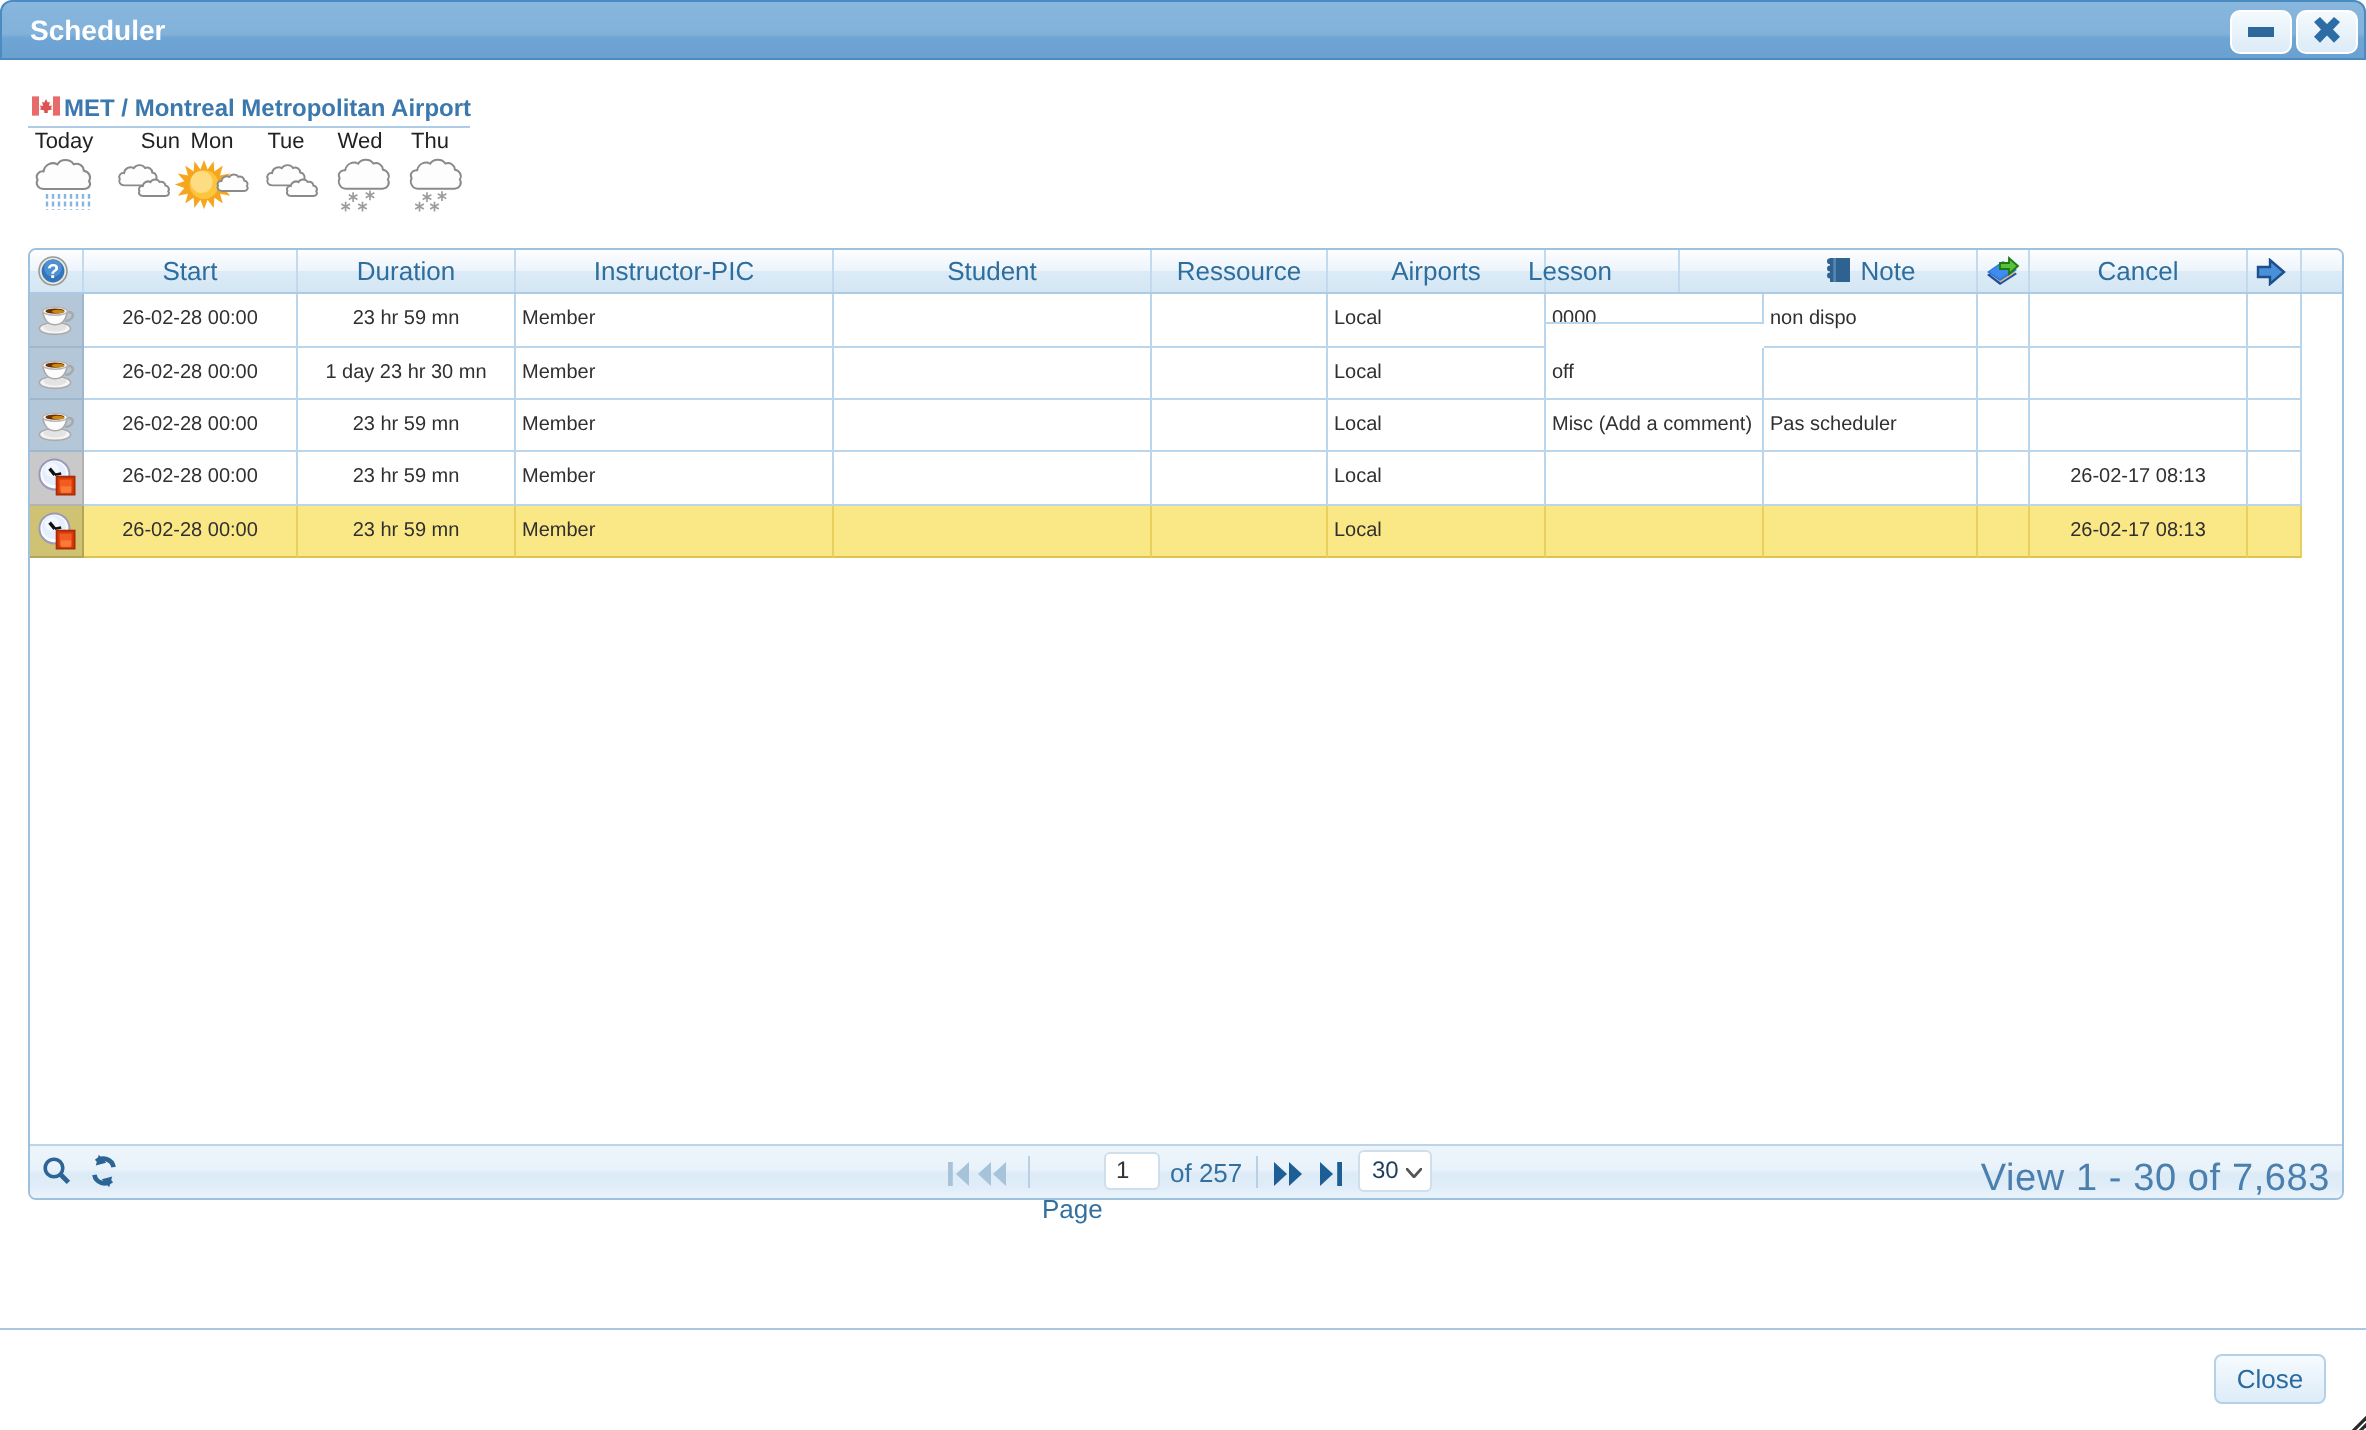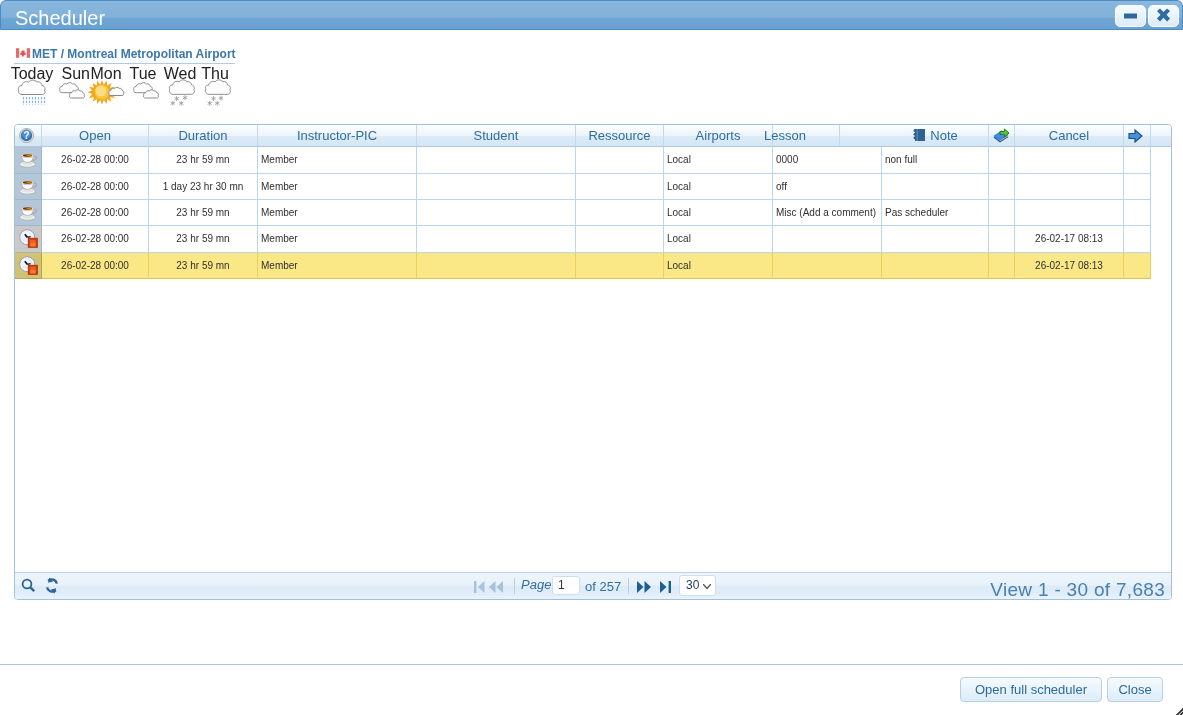--- a/index.html
+++ b/index.html
@@ -5,30 +5,30 @@
 * { margin:0; padding:0; box-sizing:border-box; }
 html,body { width:1183px; height:715px; background:#fff; font-family:"Liberation Sans", sans-serif; overflow:hidden; }
 #win { position:relative; width:1183px; height:715px; }
 
 #titlebar {
   position:absolute; left:0; top:0; width:1183px; height:30px;
   background:linear-gradient(180deg,#a3c7e5 0%,#8cb9dd 40%,#79aad4 60%,#6fa2ce 100%);
   background:linear-gradient(180deg,#8ab8de 0%,#85b4dc 20%,#82b1da 57%,#6fa5d4 64%,#6ba1d0 100%);
   border:1px solid #4a8bc2; border-radius:6px 6px 0 0;
 }
-#titletext { position:absolute; left:15px; top:7px; font-size:20px; font-weight:normal; color:#fff; }
+#titletext { position:absolute; left:15px; top:7px; font-size:14px; font-weight:bold; color:#fff; }
 .winbtn { position:absolute; top:5px; width:31px; height:22px; background:linear-gradient(180deg,#f4fafd 0%,#e7f2fa 55%,#dcebf7 100%); border:1px solid #fff; border-radius:5px; }
 #btnmin { left:1115px; }
 #btnclose { left:1148px; }
 
 #flag { position:absolute; left:16px; top:48px; }
 #methdr { position:absolute; left:32px; top:47px; font-size:12px; font-weight:bold; color:#3b78ad; }
 #metline { position:absolute; left:14px; top:63px; width:221px; border-top:1px solid #aecce6; }
 
-.day { position:absolute; top:65px; font-size:16px; color:#222; text-align:center; width:44px; }
+.day { position:absolute; top:65px; font-size:11px; color:#222; text-align:center; width:44px; }
 .wicon { position:absolute; top:77px; width:38px; height:30px; }
 
 #panel { position:absolute; left:14px; top:124px; width:1158px; height:476px; border:1px solid #9ec1dd; border-radius:4px; background:#fff; }
 #ghead { position:absolute; left:0; top:0; width:1156px; height:22px; background:linear-gradient(180deg,#fdfeff 0%,#ecf4fb 50%,#dcebf7 51%,#d4e6f4 100%); border-radius:3px 3px 0 0; border-bottom:1px solid #aecbe5; }
 .hc { position:absolute; top:0; height:21px; line-height:21px; text-align:center; font-size:13px; color:#2d6e9e; border-right:1px solid #c3d9ec; overflow:hidden; }
 .rowc { position:absolute; height:26px; line-height:25px; font-size:10px; color:#303030; border-right:1px solid #b9d6ec; border-bottom:1px solid #b9d6ec; overflow:hidden; white-space:nowrap; background:#fff; }
 .lft { padding-left:3px; text-align:left; }
 .ctr { text-align:center; }
 .iconcell { background:#b4c7d9; border-right:1px solid #9fb7cc; border-bottom:1px solid #9fb7cc; }
 .iconcell.gray { background:#c9c9c9; border-right-color:#b2b2b2; border-bottom-color:#b2b2b2; }
@@ -140,21 +140,21 @@
   </svg>
 
   <div id="panel">
     <div id="ghead">
         <div class="hc" style="left: 0px; width: 27px; padding-right: 4px;"><svg width="15" height="15" viewBox="0 0 15 15" style="margin-top:3px;">
             <circle cx="7.5" cy="7.5" r="7" fill="#e9e9e5" stroke="#9b9b93" stroke-width="0.8"></circle>
             <circle cx="7.5" cy="7.5" r="5.7" fill="#3275bb"></circle>
             <circle cx="7.5" cy="6" r="4.4" fill="#4f8fd2"></circle>
             <text x="7.5" y="11" font-size="10" font-weight="bold" fill="#fff" text-anchor="middle">?</text>
           </svg></div>
-        <div class="hc" style="left: 27px; width: 107px;">Open</div>
+        <div class="hc" style="left: 27px; width: 107px;">Start</div>
         <div class="hc" style="left: 134px; width: 109px;">Duration</div>
         <div class="hc" style="left: 243px; width: 159px; text-align: center;">Instructor-PIC</div>
         <div class="hc" style="left: 402px; width: 159px;">Student</div>
         <div class="hc" style="left: 561px; width: 88px;">Ressource</div>
         <div class="hc" style="left: 649px; width: 109px;">Airports</div>
         <div class="hc" style="left: 716px; width: 109px;">Lesson</div>
         <div class="hc" style="left: 867px; width: 107px;"><svg width="14" height="14" viewBox="0 0 14 14" style="vertical-align:-2px;margin-right:4px;">
             <rect x="3" y="1" width="10" height="12" fill="#2e6391"></rect>
             <circle cx="3" cy="2.6" r="1.5" fill="#2e6391"></circle>
             <circle cx="3" cy="6.2" r="1.5" fill="#2e6391"></circle>
@@ -183,22 +183,22 @@
             <ellipse cx="8.5" cy="4.6" rx="6.2" ry="2" fill="#fff" stroke="#b8b8b8" stroke-width="0.8"></ellipse>
             <ellipse cx="8.5" cy="4.6" rx="4.8" ry="1.3" fill="#6b3305"></ellipse>
             <ellipse cx="10" cy="4.75" rx="3.1" ry="0.85" fill="#cd8711"></ellipse>
           </svg></div>
         <div class="rowc ctr" style="left: 27px; top: 22px; height: 27px; line-height: 26px; width: 107px;">26-02-28 00:00</div>
         <div class="rowc ctr" style="left: 134px; top: 22px; height: 27px; line-height: 26px; width: 109px;">23 hr 59 mn</div>
         <div class="rowc lft" style="left: 243px; top: 22px; height: 27px; line-height: 26px; width: 159px;">Member</div>
         <div class="rowc ctr" style="left: 402px; top: 22px; height: 27px; line-height: 26px; width: 159px;"></div>
         <div class="rowc ctr" style="left: 561px; top: 22px; height: 27px; line-height: 26px; width: 88px;"></div>
         <div class="rowc lft" style="left: 649px; top: 22px; height: 27px; line-height: 26px; width: 109px;">Local</div>
-        <div class="rowc lft" style="left: 758px; top: 22px; height: 27px; line-height: 26px; width: 109px;">0000</div>
-        <div class="rowc lft" style="left: 867px; top: 22px; height: 27px; line-height: 26px; width: 107px;">non full</div>
+        <div class="rowc lft" style="left: 758px; top: 22px; height: 15px; line-height: 26px; width: 109px;">0000</div>
+        <div class="rowc lft" style="left: 867px; top: 22px; height: 27px; line-height: 26px; width: 107px;">non dispo</div>
         <div class="rowc ctr" style="left: 974px; top: 22px; height: 27px; line-height: 26px; width: 26px;"></div>
         <div class="rowc ctr" style="left: 1000px; top: 22px; height: 27px; line-height: 26px; width: 109px;"></div>
         <div class="rowc ctr" style="left: 1109px; top: 22px; height: 27px; line-height: 26px; width: 27px;"></div>
         <div class="rowc iconcell" style="left: 0px; top: 49px; height: 26px; line-height: 25px; width: 27px; text-align: center;"><svg width="19" height="17" viewBox="0 0 19 17" style="margin-top:4px;">
             <ellipse cx="8.5" cy="13.2" rx="7.8" ry="3" fill="#f4f4f4" stroke="#ababab" stroke-width="0.8"></ellipse>
             <ellipse cx="8.5" cy="12.6" rx="5.8" ry="2.1" fill="#e3e3e3"></ellipse>
             <path d="M2.4 4.6 c0 0 0.3 6.8 6.1 6.8 c5.8 0 6.1 -6.8 6.1 -6.8 Z" fill="#fcfcfc" stroke="#a8a8a8" stroke-width="0.8"></path>
             <path d="M14.4 5.2 c2.8 -0.8 3.8 1.3 2.4 2.9 c-0.9 1 -2.4 1.4 -3.2 1.4" fill="none" stroke="#a8a8a8" stroke-width="1.2"></path>
             <ellipse cx="8.5" cy="4.6" rx="6.2" ry="2" fill="#fff" stroke="#b8b8b8" stroke-width="0.8"></ellipse>
             <ellipse cx="8.5" cy="4.6" rx="4.8" ry="1.3" fill="#6b3305"></ellipse>
@@ -293,40 +293,39 @@
 
       <svg style="position:absolute;left:459px;top:8px;" width="11" height="12" viewBox="0 0 11 12">
         <rect x="0" y="0" width="2.4" height="12" fill="#a7c3da"></rect>
           <path d="M10.5 0 L4 6 L10.5 12 Z" fill="#a7c3da"></path>
       </svg>
       <svg style="position:absolute;left:474px;top:8px;" width="14" height="12" viewBox="0 0 14 12">
         <path d="M6.5 0 L0 6 L6.5 12 Z" fill="#a7c3da"></path>
           <path d="M14 0 L7.5 6 L14 12 Z" fill="#a7c3da"></path>
       </svg>
       <div class="psep" style="left:499px;"></div>
-      <div style="position:absolute;left:506px;top:4px;font-style:italic;">Page</div>
+      <div style="position:absolute;left:506px;top:24px;">Page</div>
       <div id="pginput">1</div>
       <div style="position:absolute;left:570px;top:6px;">of 257</div>
       <div class="psep" style="left:613px;"></div>
       <svg style="position:absolute;left:622px;top:8px;" width="14" height="12" viewBox="0 0 14 12">
         <path d="M0 0 L6.5 6 L0 12 Z" fill="#1d5f94"></path>
           <path d="M7.5 0 L14 6 L7.5 12 Z" fill="#1d5f94"></path>
       </svg>
       <svg style="position:absolute;left:645px;top:8px;" width="11" height="12" viewBox="0 0 11 12">
         <path d="M0 0 L6.5 6 L0 12 Z" fill="#1d5f94"></path>
           <rect x="8.6" y="0" width="2.4" height="12" fill="#1d5f94"></rect>
       </svg>
       <div id="pgsel">30<svg style="position:absolute;right:4px;top:8px;" width="8" height="5" viewBox="0 0 8 5">
             <path d="M0 0 L4 4.5 L8 0" fill="none" stroke="#555" stroke-width="1.4"></path>
           </svg></div>
       <div id="viewtxt">View 1 - 30 of 7,683</div>
     </div>
   </div>
 
   <div id="footline"></div>
-  <div class="fbtn" style="left:960px;width:142px;">Open full scheduler</div>
   <div class="fbtn" style="left:1107px;width:56px;">Close</div>
   <svg id="grip" width="9" height="9" viewBox="0 0 9 9">
     <line x1="9" y1="1" x2="1" y2="9" stroke="#2a2a2a" stroke-width="1.6"></line>
     <line x1="9" y1="4.5" x2="4.5" y2="9" stroke="#2a2a2a" stroke-width="1.6"></line>
     <line x1="9" y1="8" x2="8" y2="9" stroke="#2a2a2a" stroke-width="1.6"></line>
   </svg>
 </div>
 
 </body></html>

